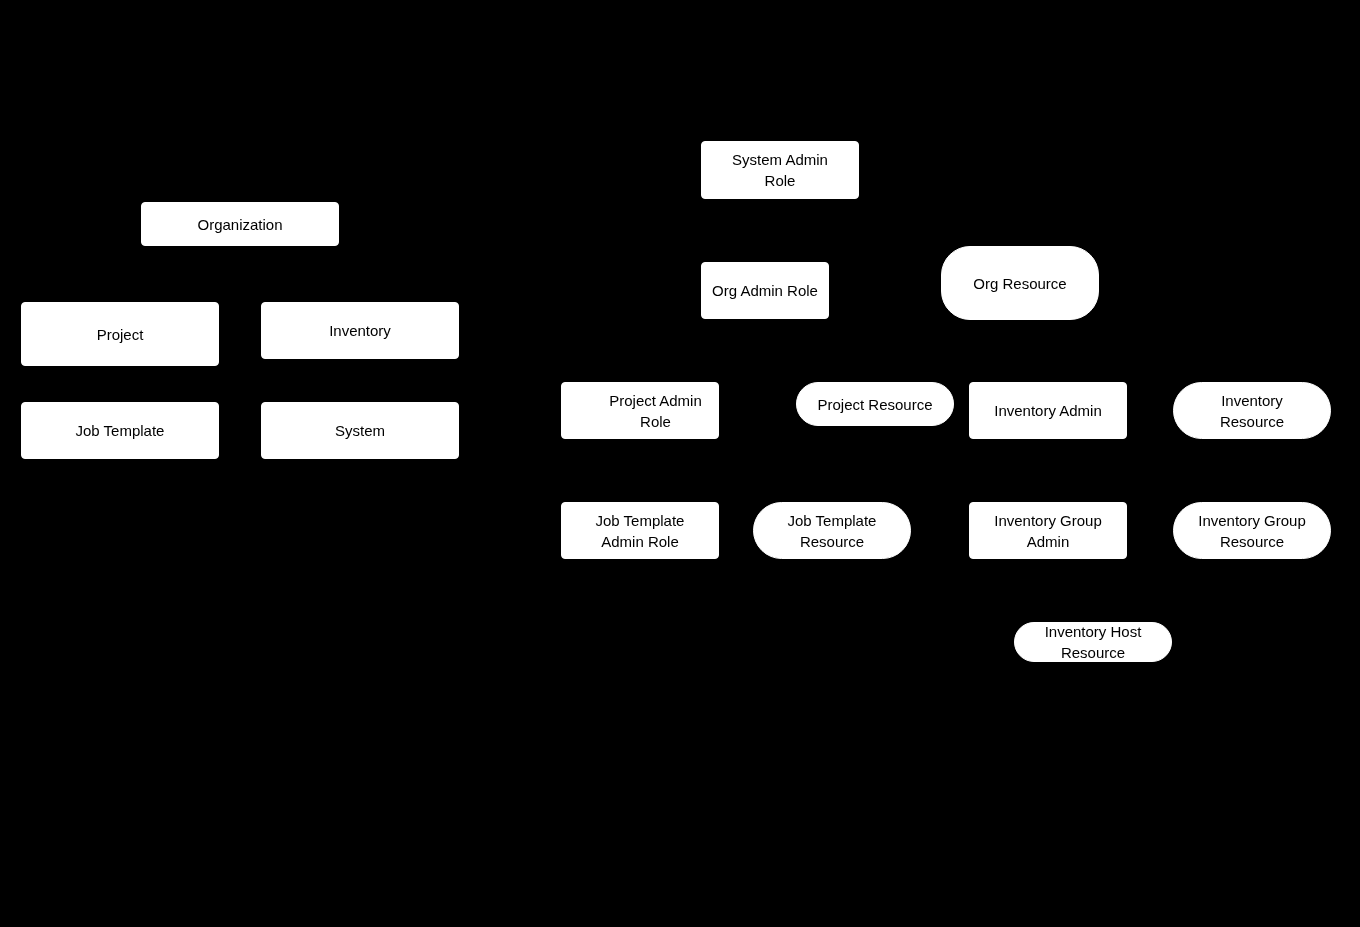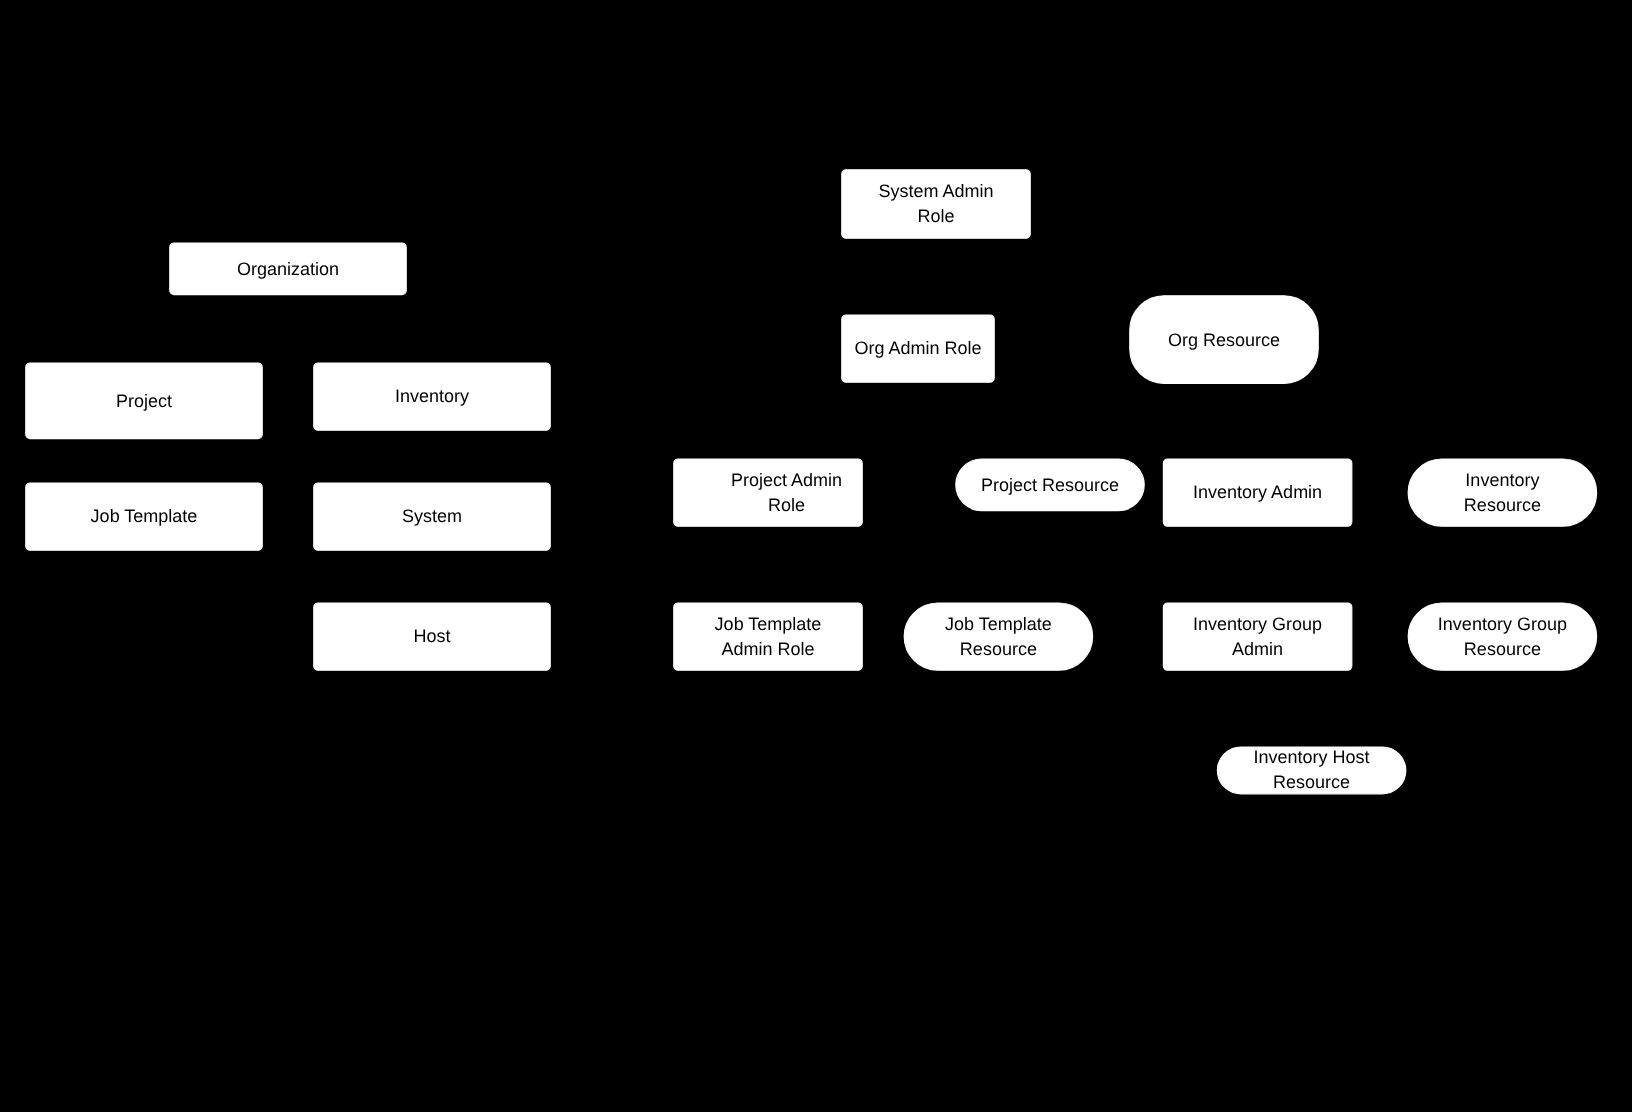--- a/index.html
+++ b/index.html
@@ -64,23 +64,20 @@
   </div>
 
   <div class="node rect" style="left:21px; top:402px; width:198px; height:57px;">
     <span class="label">Job Template</span>
   </div>
 
   <div class="node rect" style="left:261px; top:402px; width:198px; height:57px;">
     <span class="label">System</span>
   </div>
 
-  <div class="node rect" style="left:261px; top:502px; width:198px; height:57px;">
-    <span class="label">Host</span>
-  </div>
 
   <div class="node rect" style="left:701px; top:141px; width:158px; height:58px;">
     <span class="label">System Admin
 Role</span>
   </div>
 
   <div class="node rect" style="left:701px; top:262px; width:128px; height:57px;">
     <span class="label">Org Admin Role</span>
   </div>
 

